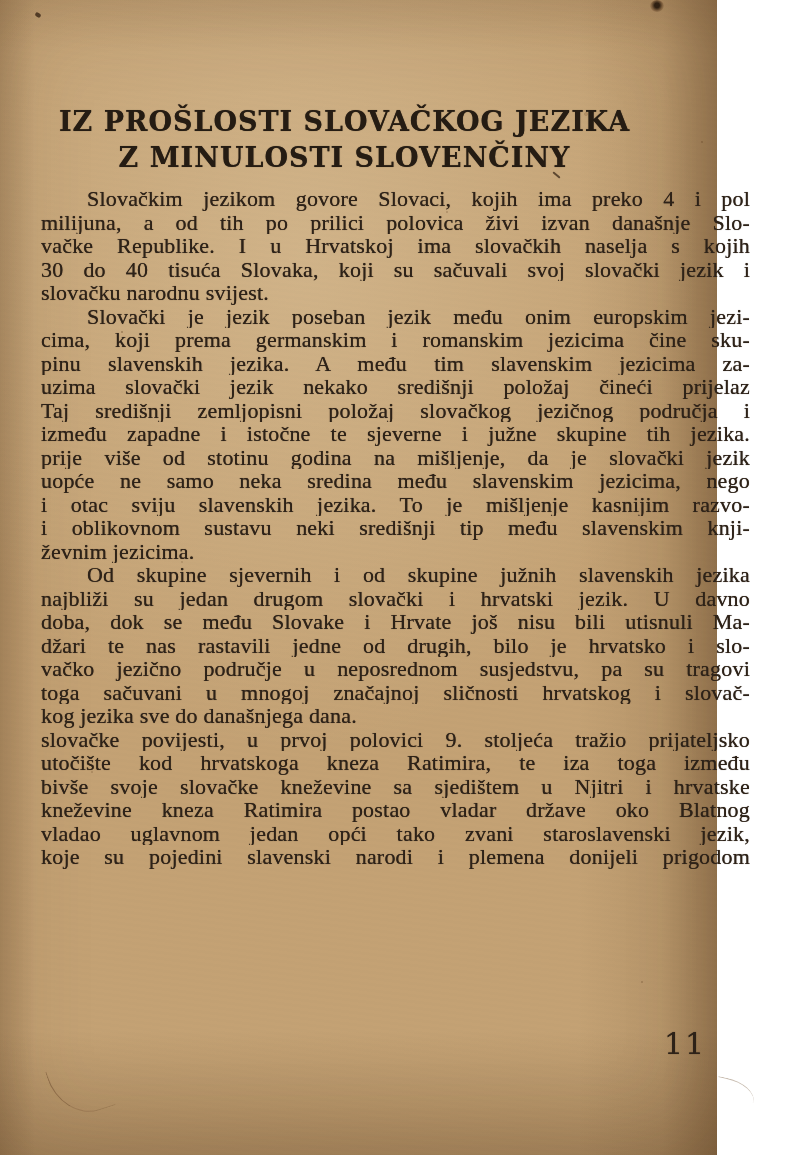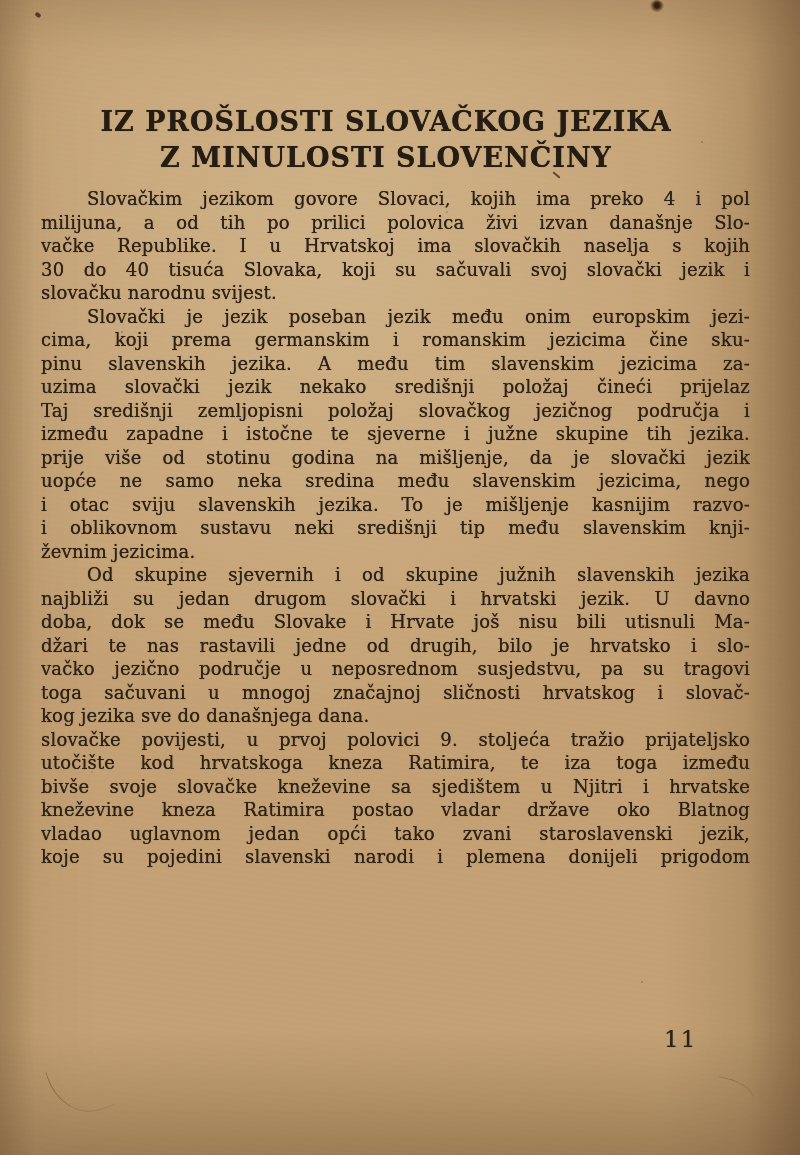--- a/index.html
+++ b/index.html
@@ -3,21 +3,21 @@
 <meta charset="utf-8">
 <style>
   html, body { margin: 0; padding: 0; }
   body {
     width: 800px; height: 1155px;
     font-family: "DejaVu Serif", "Liberation Serif", serif;
     overflow: hidden;
   }
   .page {
     position: relative;
-    width: 800px; height: 1155px;
+    width: 717px; height: 1155px;
     background-color: #c7a577;
     background-image:
       radial-gradient(circle 2px at 122px 332px, rgba(96,64,34,.32) 60%, transparent 75%),
       radial-gradient(circle 2px at 447px 212px, rgba(96,64,34,.22) 60%, transparent 75%),
       radial-gradient(circle 2px at 702px 142px, rgba(96,64,34,.28) 60%, transparent 75%),
       radial-gradient(circle 2px at 262px 862px, rgba(96,64,34,.22) 60%, transparent 75%),
       radial-gradient(circle 2px at 522px 622px, rgba(96,64,34,.18) 60%, transparent 75%),
       radial-gradient(circle 2px at 642px 982px, rgba(96,64,34,.25) 60%, transparent 75%),
       radial-gradient(circle 2px at 182px 562px, rgba(96,64,34,.18) 60%, transparent 75%),
       radial-gradient(circle 2px at 92px 772px, rgba(96,64,34,.22) 60%, transparent 75%),
@@ -43,32 +43,33 @@
     color: #251c13;
     text-shadow: 0 0 0.7px rgba(37,28,19,0.85);
     white-space: nowrap;
   }
   .text-block {
     position: absolute; left: 41px; top: 187px; width: 709px;
   }
   .line {
     height: 23.5px;
     line-height: 23.5px;
-    font-size: 18px;
+    font-size: 22px;
     letter-spacing: 0.2px;
     text-align: justify;
     text-align-last: justify;
     overflow: hidden;
     text-shadow: 0 0 0.7px rgba(45,32,22,0.9);
+    font-family: Liberation Serif, serif;
   }
   .line.first { text-indent: 46px; }
   .line.last { text-align: right; text-align-last: left; }
   .page-number {
     position: absolute; left: 664px; top: 1026px;
-    font-size: 23px; letter-spacing: 2px;
+    font-size: 30px; letter-spacing: 2px;
     color: #2d2218;
     text-shadow: 0 0 0.8px rgba(45,32,22,0.9);
   }
   
   .blob-tr {
     position: absolute; left: 650px; top: 0px; width: 14px; height: 12px;
     border-radius: 50%;
     background: radial-gradient(circle at 50% 45%, #2f2012 25%, rgba(80,50,25,0.45) 55%, rgba(80,50,25,0) 78%);
   }
   .speck-tl {

